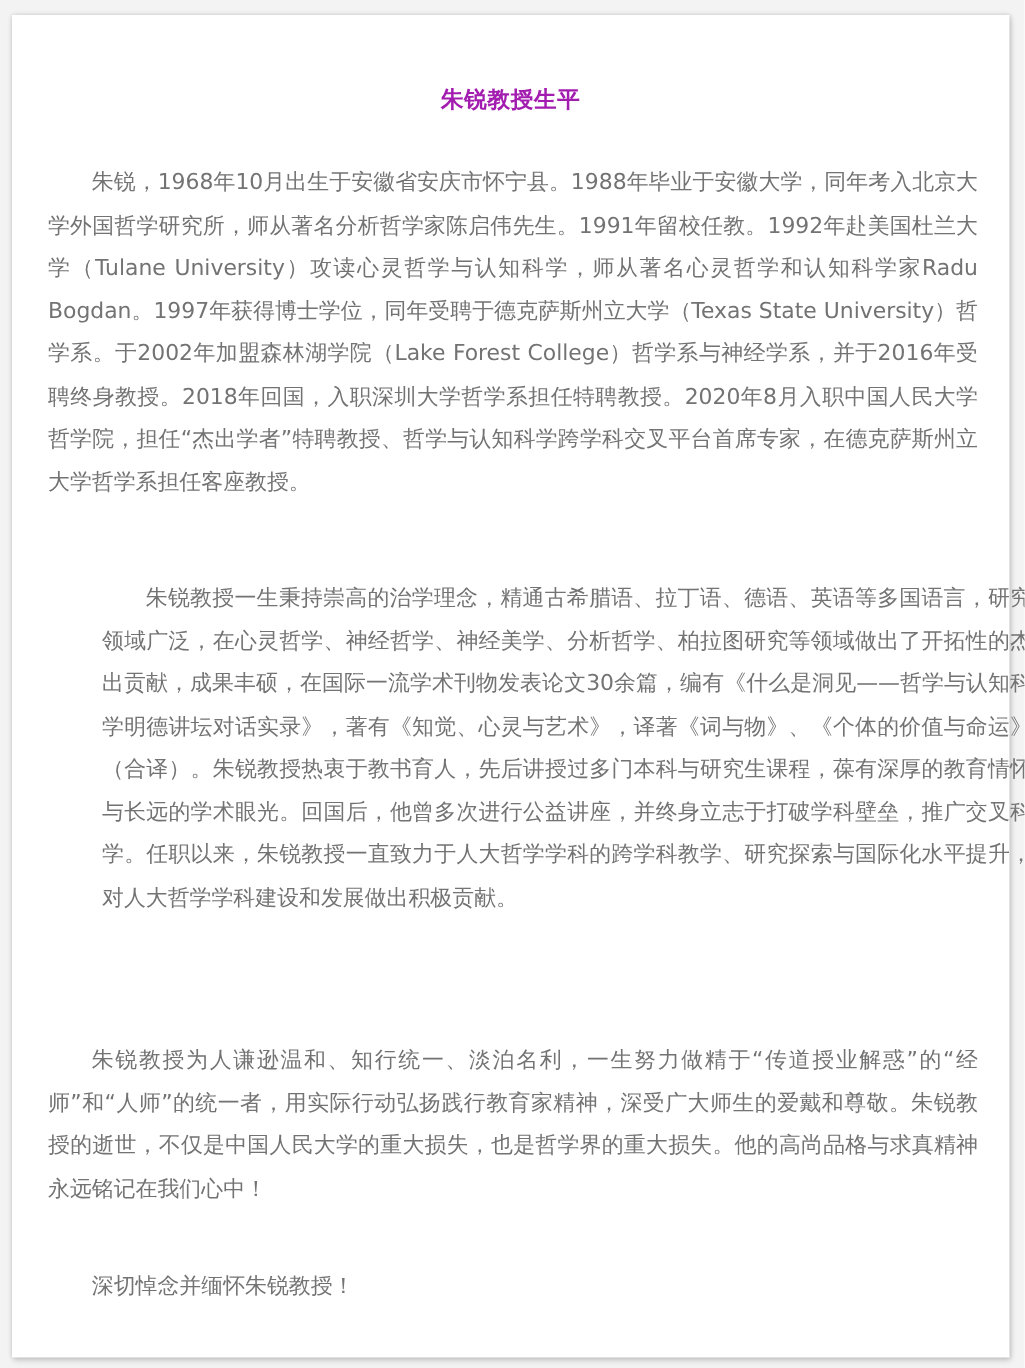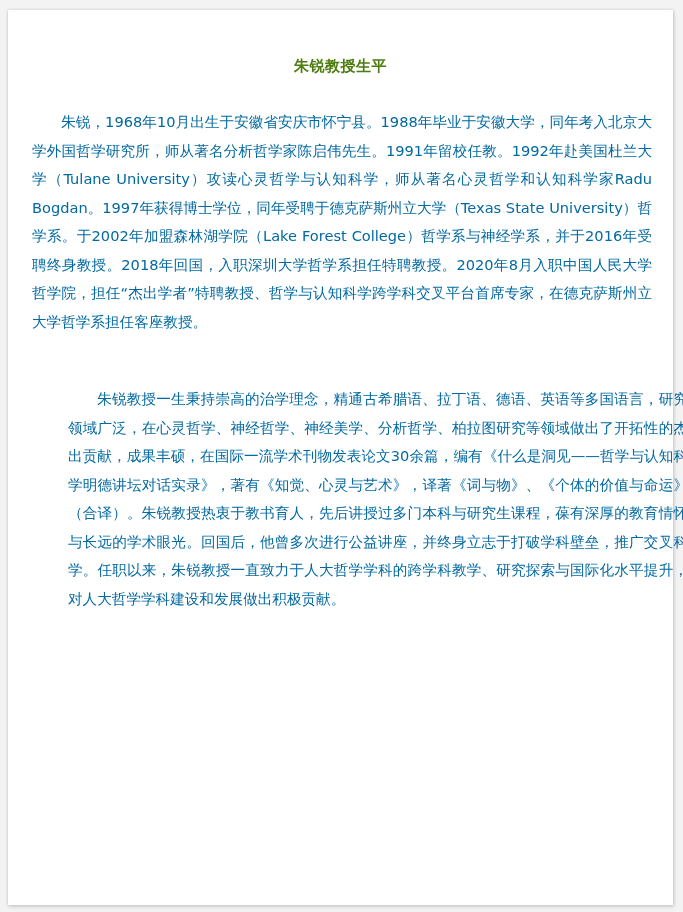--- a/index.html
+++ b/index.html
@@ -8,33 +8,35 @@
     position: relative; overflow: hidden;
     font-family: "DejaVu Sans", "Liberation Sans", sans-serif;
   }
   .card {
     position: absolute; left: 8px; top: 10px; width: 665px; height: 895px;
     background: #ffffff;
     box-shadow: 0 0 3px rgba(0,0,0,0.18), 1px 2px 4px rgba(0,0,0,0.12);
   }
   .title {
     position: absolute; left: 0; right: 0; top: 47px;
-    text-align: center; font-size: 15px; font-weight: bold; color: #4d7c0f;
+    text-align: center; font-size: 15px; font-weight: bold; color: #a21caf;
     letter-spacing: 0.5px;
   }
   .para {
     position: absolute; left: 24px; width: 620px;
-    font-size: 14.6px; line-height: 28.5px; color: #0369a1;
+    font-size: 14.6px; line-height: 28.5px; color: #737373;
     text-align: justify; text-indent: 2em; margin: 0;
   }
   #p1 { top: 98px; }
   #p2 { top: 375px; margin-left: 36px; }
   #p3 { top: 683px; }
   #p4 { top: 834px; }
 </style>
 </head>
 <body>
 
 <div class="card">
   <div class="title">朱锐教授生平</div>
   <p class="para" id="p1">朱锐，1968年10月出生于安徽省安庆市怀宁县。1988年毕业于安徽大学，同年考入北京大学外国哲学研究所，师从著名分析哲学家陈启伟先生。1991年留校任教。1992年赴美国杜兰大学（Tulane University）攻读心灵哲学与认知科学，师从著名心灵哲学和认知科学家Radu Bogdan。1997年获得博士学位，同年受聘于德克萨斯州立大学（Texas State University）哲学系。于2002年加盟森林湖学院（Lake Forest College）哲学系与神经学系，并于2016年受聘终身教授。2018年回国，入职深圳大学哲学系担任特聘教授。2020年8月入职中国人民大学哲学院，担任“杰出学者”特聘教授、哲学与认知科学跨学科交叉平台首席专家，在德克萨斯州立大学哲学系担任客座教授。</p>
   <p class="para" id="p2">朱锐教授一生秉持崇高的治学理念，精通古希腊语、拉丁语、德语、英语等多国语言，研究领域广泛，在心灵哲学、神经哲学、神经美学、分析哲学、柏拉图研究等领域做出了开拓性的杰出贡献，成果丰硕，在国际一流学术刊物发表论文30余篇，编有《什么是洞见——哲学与认知科学明德讲坛对话实录》，著有《知觉、心灵与艺术》，译著《词与物》、《个体的价值与命运》（合译）。朱锐教授热衷于教书育人，先后讲授过多门本科与研究生课程，葆有深厚的教育情怀与长远的学术眼光。回国后，他曾多次进行公益讲座，并终身立志于打破学科壁垒，推广交叉科学。任职以来，朱锐教授一直致力于人大哲学学科的跨学科教学、研究探索与国际化水平提升，对人大哲学学科建设和发展做出积极贡献。</p>
+  <p class="para" id="p3">朱锐教授为人谦逊温和、知行统一、淡泊名利，一生努力做精于“传道授业解惑”的“经师”和“人师”的统一者，用实际行动弘扬践行教育家精神，深受广大师生的爱戴和尊敬。朱锐教授的逝世，不仅是中国人民大学的重大损失，也是哲学界的重大损失。他的高尚品格与求真精神永远铭记在我们心中！</p>
+  <p class="para" id="p4">深切悼念并缅怀朱锐教授！</p>
 </div>
 
 </body></html>

